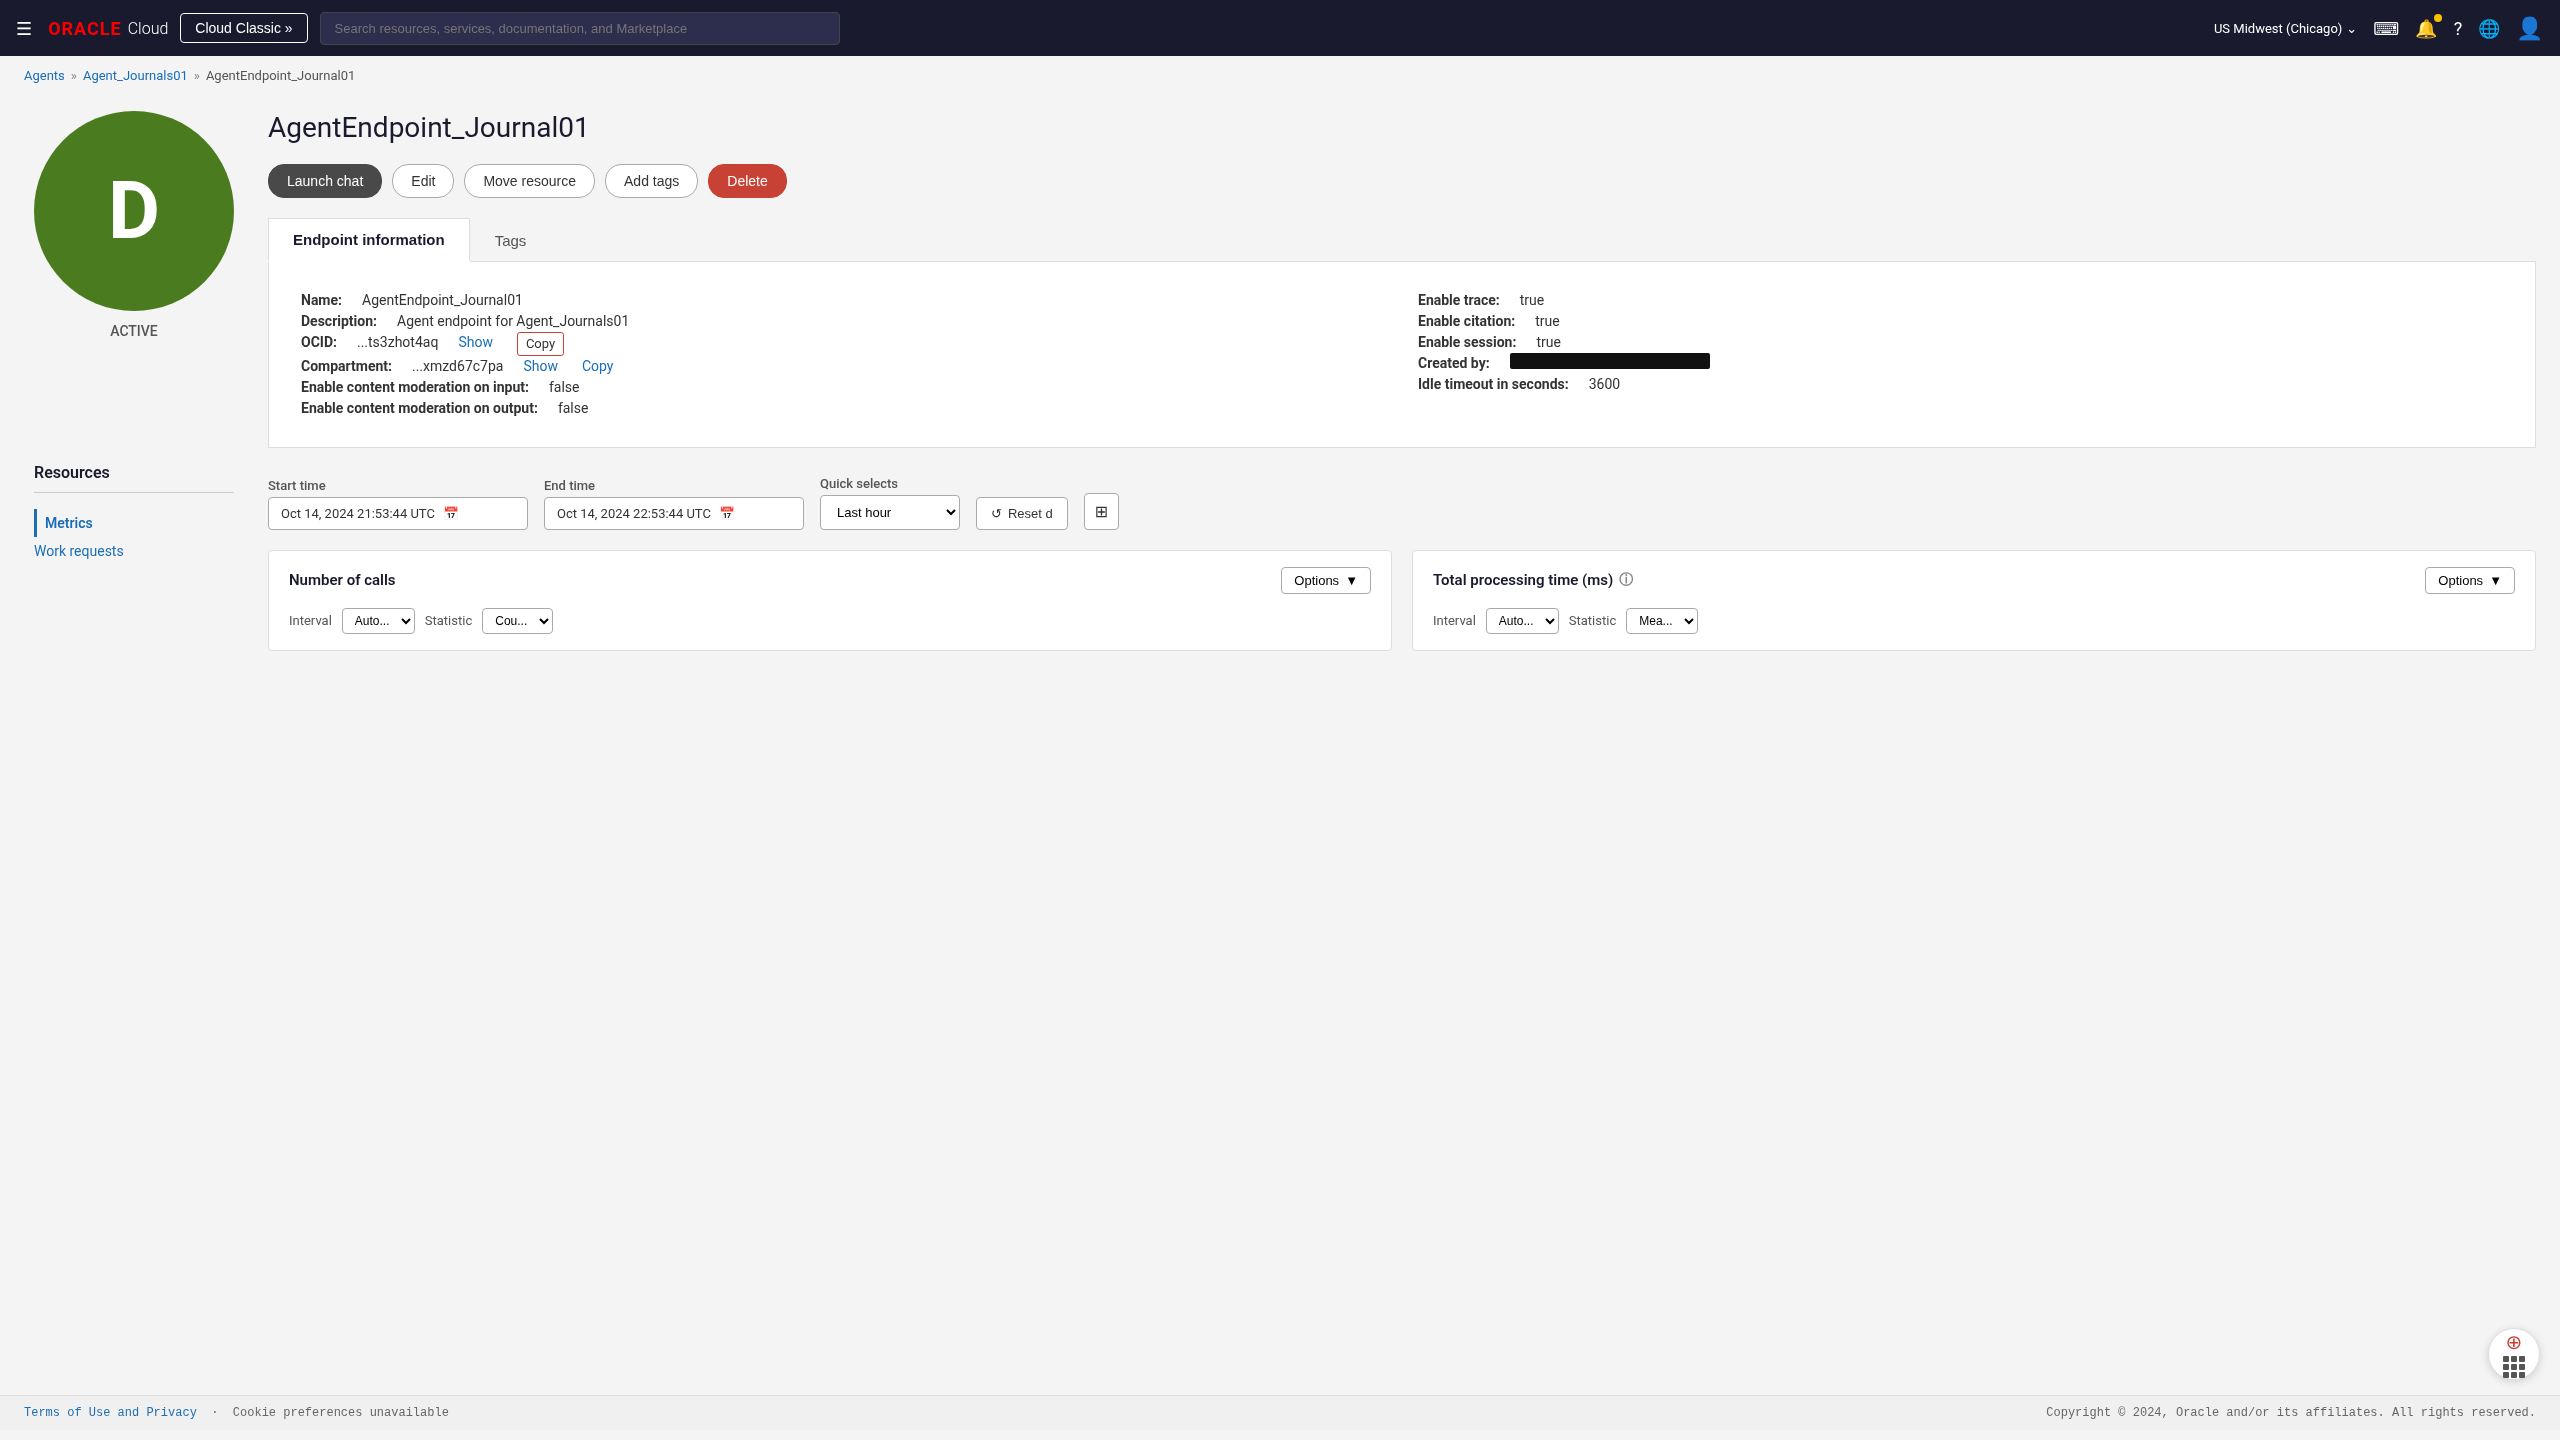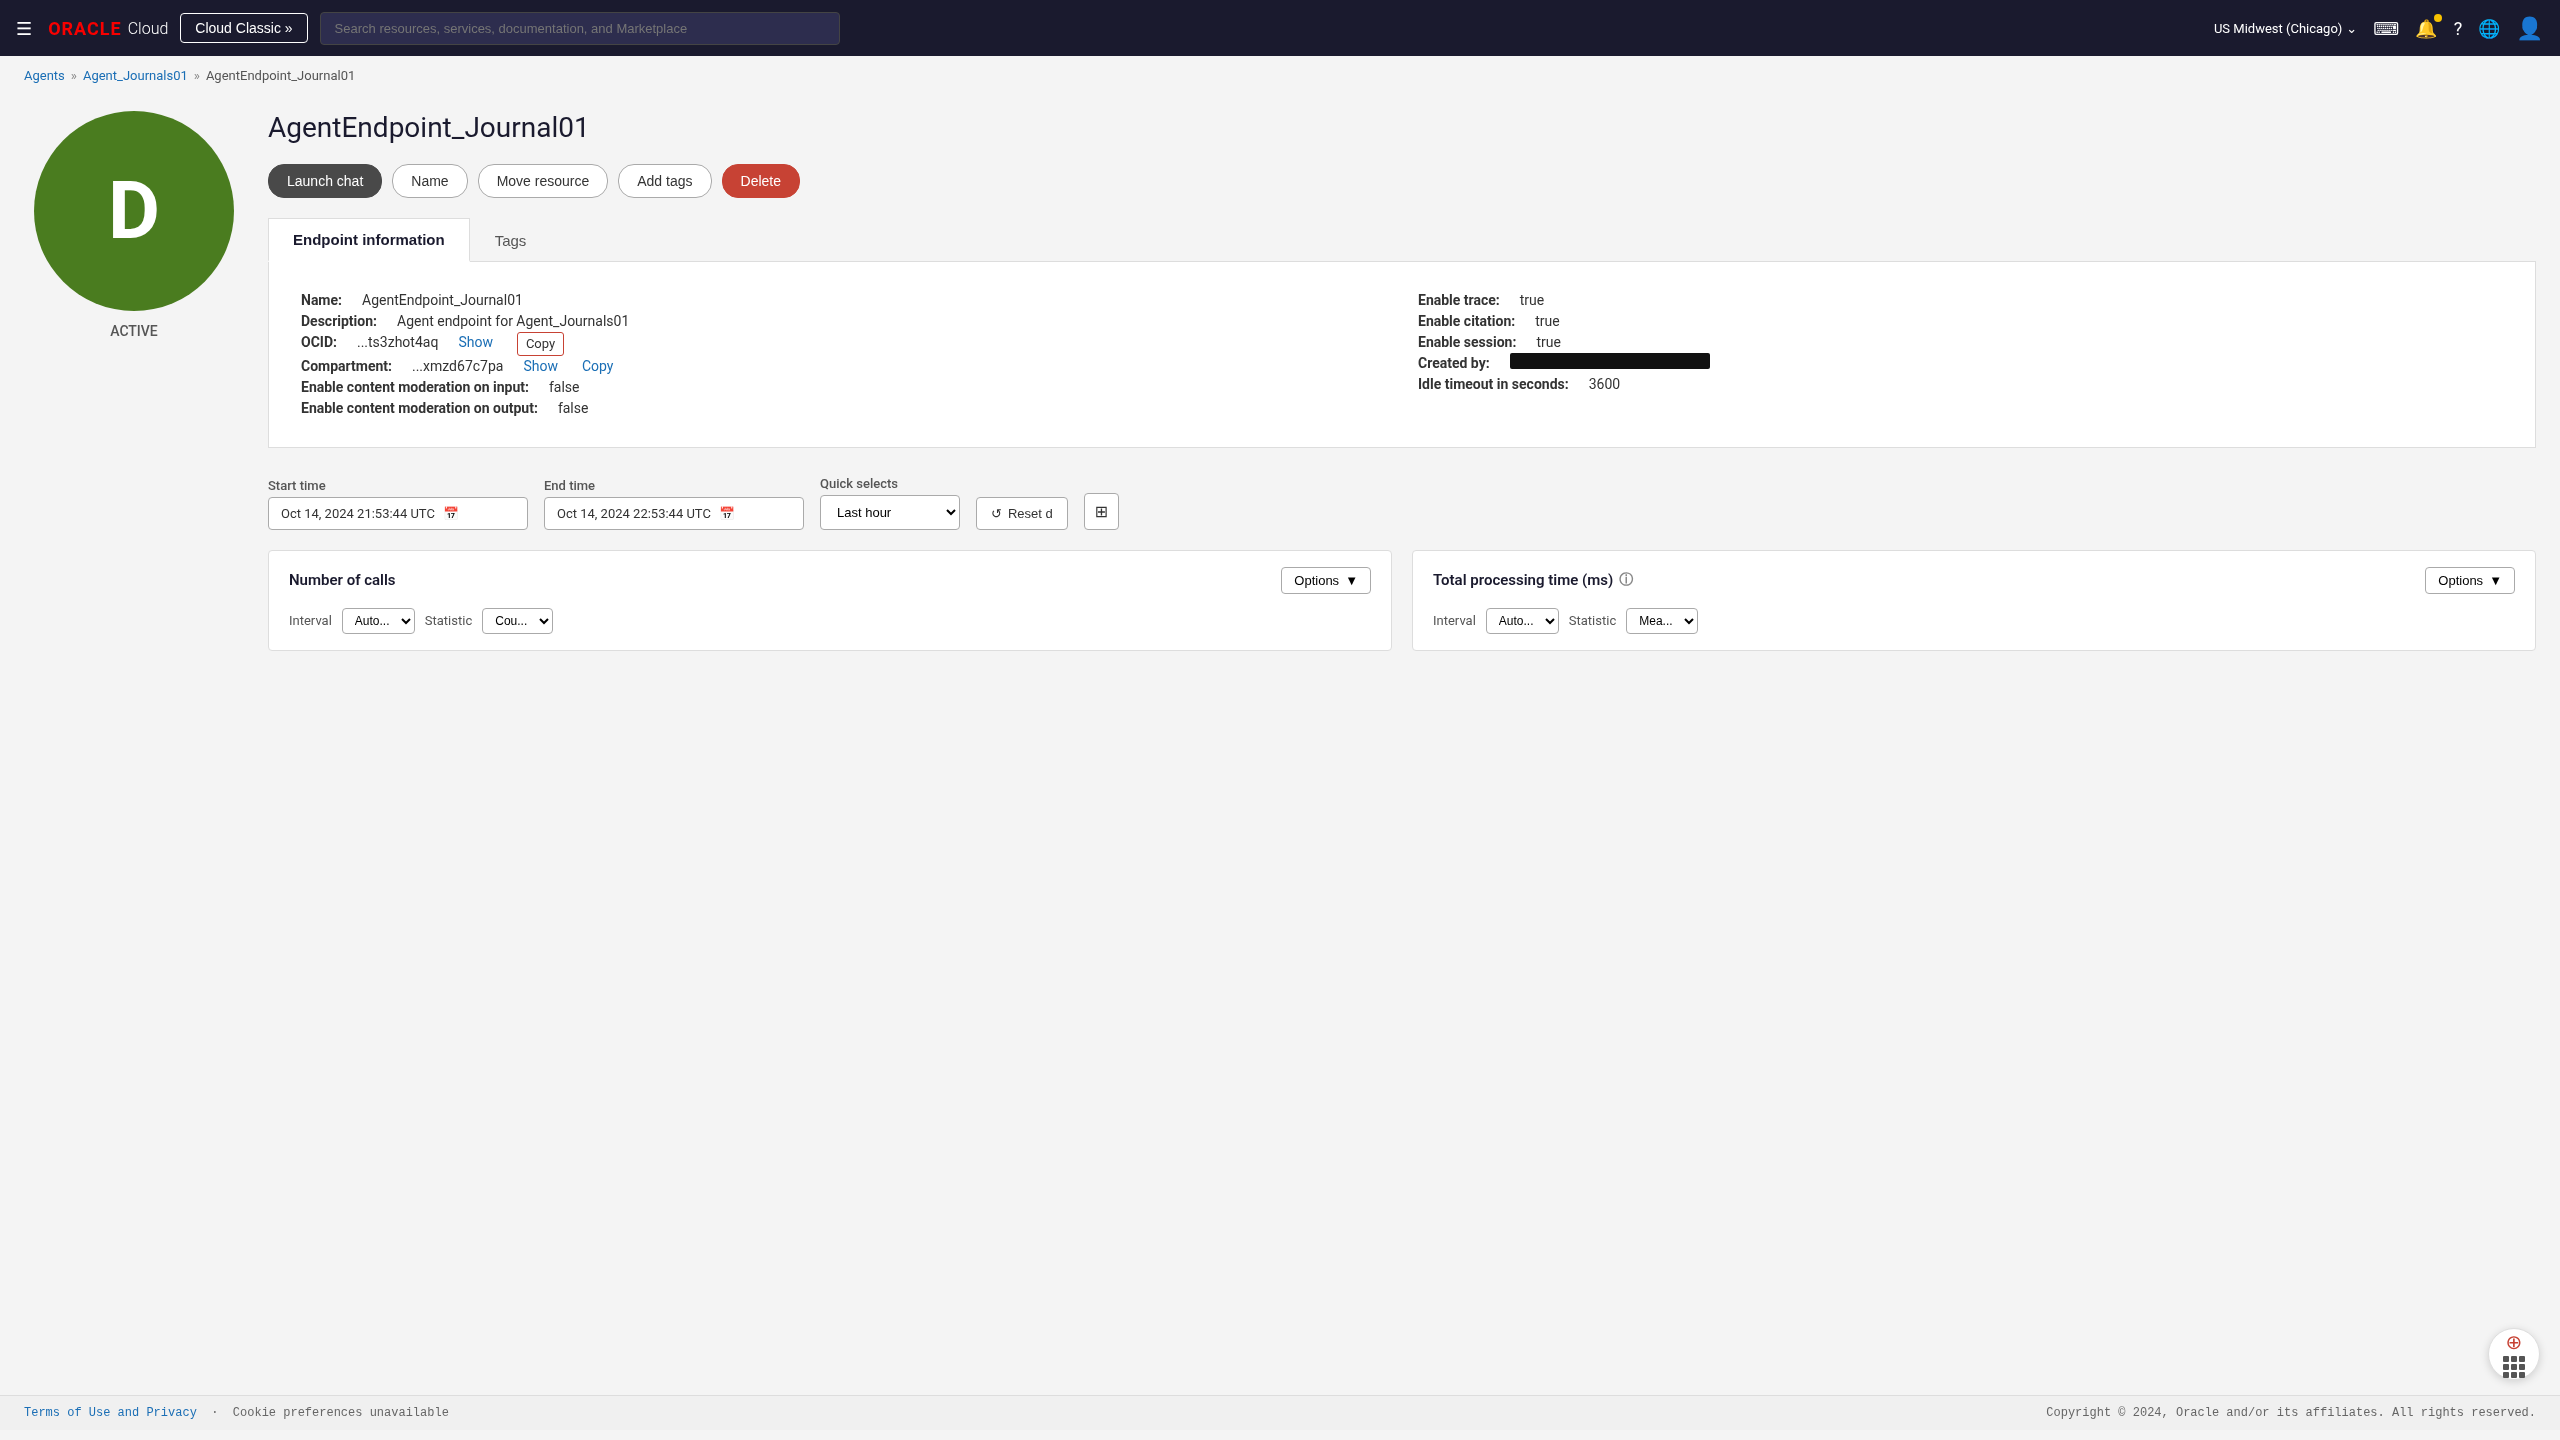--- a/index.html
+++ b/index.html
@@ -382,28 +382,34 @@
 </div>
 
 <div class="main-content">
 
   <div class="left-panel">
     <div class="avatar-circle">
       <span>D</span>
     </div>
     <div class="avatar-status">ACTIVE</div>
 
+    <div class="resources-section" style="width:100%; margin-top: 100px;">
+      <div class="resources-title">Resources</div>
+      <hr class="resources-divider">
+      <a class="sidebar-link active">Metrics</a>
+      <a class="sidebar-link">Work requests</a>
+    </div>
   </div>
 
   <div class="right-panel">
     <h1 class="page-title">AgentEndpoint_Journal01</h1>
 
     <div class="btn-row">
       <button class="btn btn-dark">Launch chat</button>
-      <button class="btn btn-outline">Name</button>
+      <button class="btn btn-outline">Edit</button>
       <button class="btn btn-outline">Move resource</button>
       <button class="btn btn-outline">Add tags</button>
       <button class="btn btn-danger">Delete</button>
     </div>
 
     <div class="tabs">
       <button class="tab active">Endpoint information</button>
       <button class="tab">Tags</button>
     </div>
 

